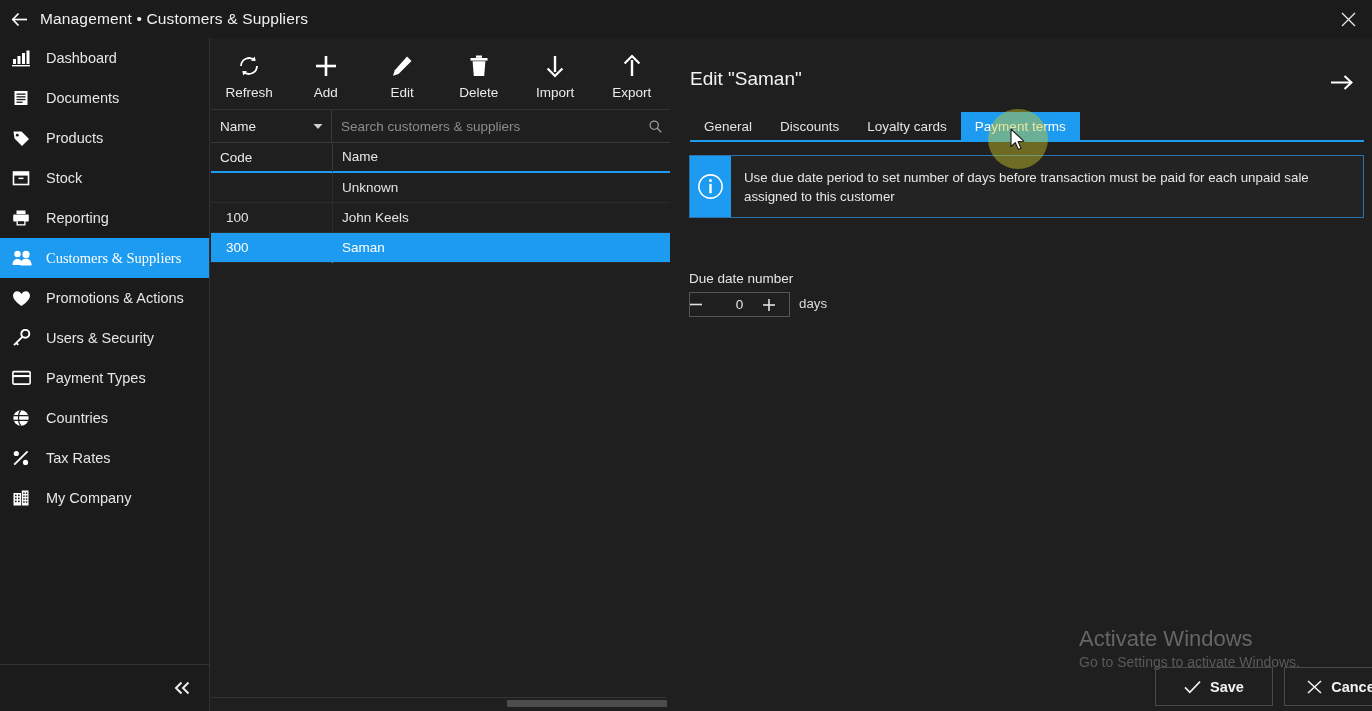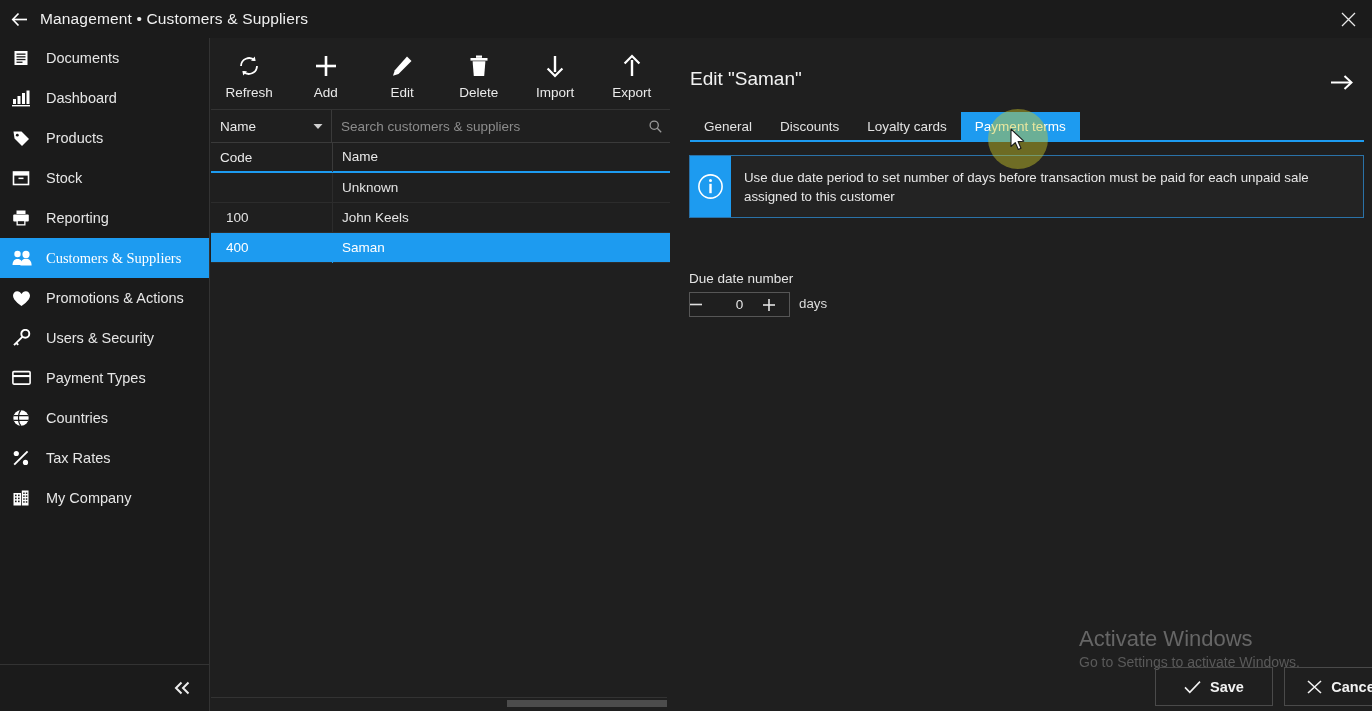--- a/index.html
+++ b/index.html
@@ -264,41 +264,41 @@
         </svg>
       </span>
     </div>
   </div>
 
   <div id="sidebar">
 
     <div class="nav-item">
       <span class="nav-ico">
         <svg width="18" height="18" viewBox="0 0 18 18">
+          <rect x="1" y="10" width="3" height="5" fill="#fff"></rect>
+          <rect x="5.5" y="7" width="3" height="8" fill="#fff"></rect>
+          <rect x="10" y="4" width="3" height="11" fill="#fff"></rect>
+          <rect x="14.5" y="1.5" width="3" height="13.5" fill="#fff"></rect>
+          <rect x="0" y="16" width="18" height="1.4" fill="#fff"></rect>
+        </svg>
+      </span>
+      <span class="nav-label">Dashboard</span>
+    </div>
+
+    <div class="nav-item">
+      <span class="nav-ico">
+        <svg width="18" height="18" viewBox="0 0 18 18">
           <rect x="2.5" y="2" width="13" height="14" fill="#fff"></rect>
           <rect x="4.5" y="4.5" width="9" height="1.3" fill="#1b1b1b"></rect>
           <rect x="4.5" y="7.2" width="9" height="1.3" fill="#1b1b1b"></rect>
           <rect x="4.5" y="9.9" width="9" height="1.3" fill="#1b1b1b"></rect>
           <rect x="4.5" y="12.6" width="6" height="1.3" fill="#1b1b1b"></rect>
         </svg>
       </span>
       <span class="nav-label">Documents</span>
-    </div>
-
-    <div class="nav-item">
-      <span class="nav-ico">
-        <svg width="18" height="18" viewBox="0 0 18 18">
-          <rect x="1" y="10" width="3" height="5" fill="#fff"></rect>
-          <rect x="5.5" y="7" width="3" height="8" fill="#fff"></rect>
-          <rect x="10" y="4" width="3" height="11" fill="#fff"></rect>
-          <rect x="14.5" y="1.5" width="3" height="13.5" fill="#fff"></rect>
-          <rect x="0" y="16" width="18" height="1.4" fill="#fff"></rect>
-        </svg>
-      </span>
-      <span class="nav-label">Dashboard</span>
     </div>
 
     <div class="nav-item">
       <span class="nav-ico">
         <svg width="19" height="18" viewBox="0 0 19 18">
           <path d="M1.5 2.5 H9.5 L17 10 L10 17 L2.5 9.5 Z" fill="#fff"></path>
           <circle cx="5.3" cy="6.2" r="1.4" fill="#1b1b1b"></circle>
         </svg>
       </span>
       <span class="nav-label">Products</span>
@@ -523,21 +523,21 @@
     <div id="grid-body">
       <div class="grid-row">
         <div class="c-code"></div>
         <div class="c-name">Unknown</div>
       </div>
       <div class="grid-row">
         <div class="c-code">100</div>
         <div class="c-name">John Keels</div>
       </div>
       <div class="grid-row selected">
-        <div class="c-code">400</div>
+        <div class="c-code">300</div>
         <div class="c-name">Saman</div>
       </div>
     </div>
 
     <div id="hscroll">
       <div id="hscroll-thumb"></div>
     </div>
   </div>
 
   <div id="detail-panel">

